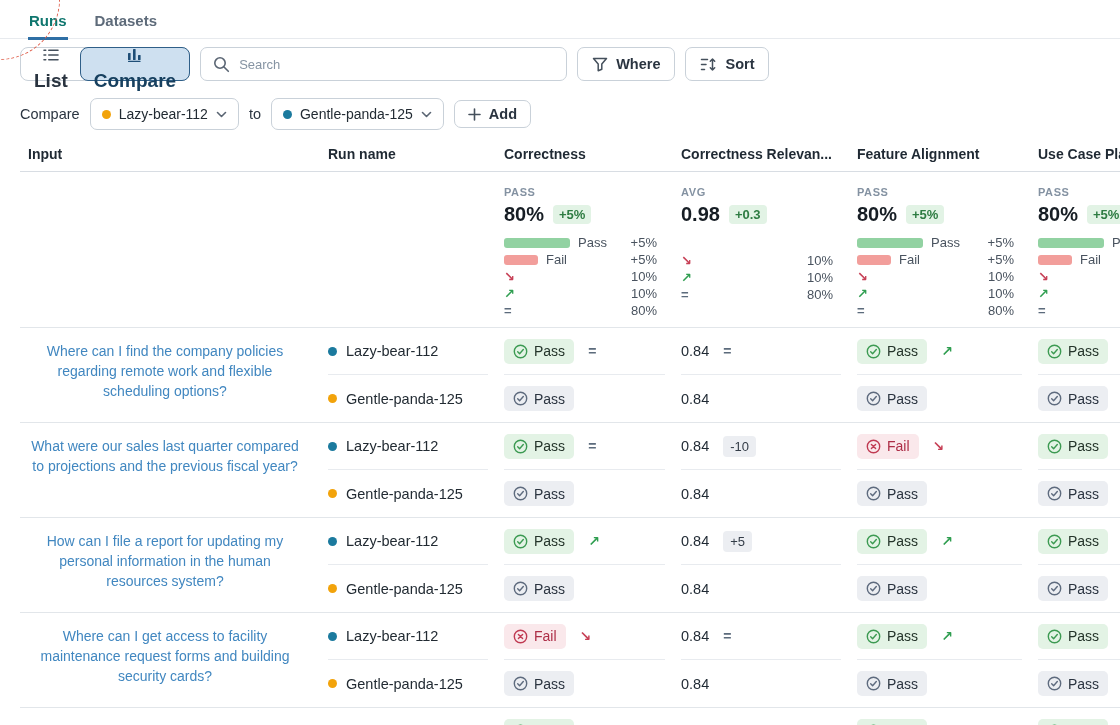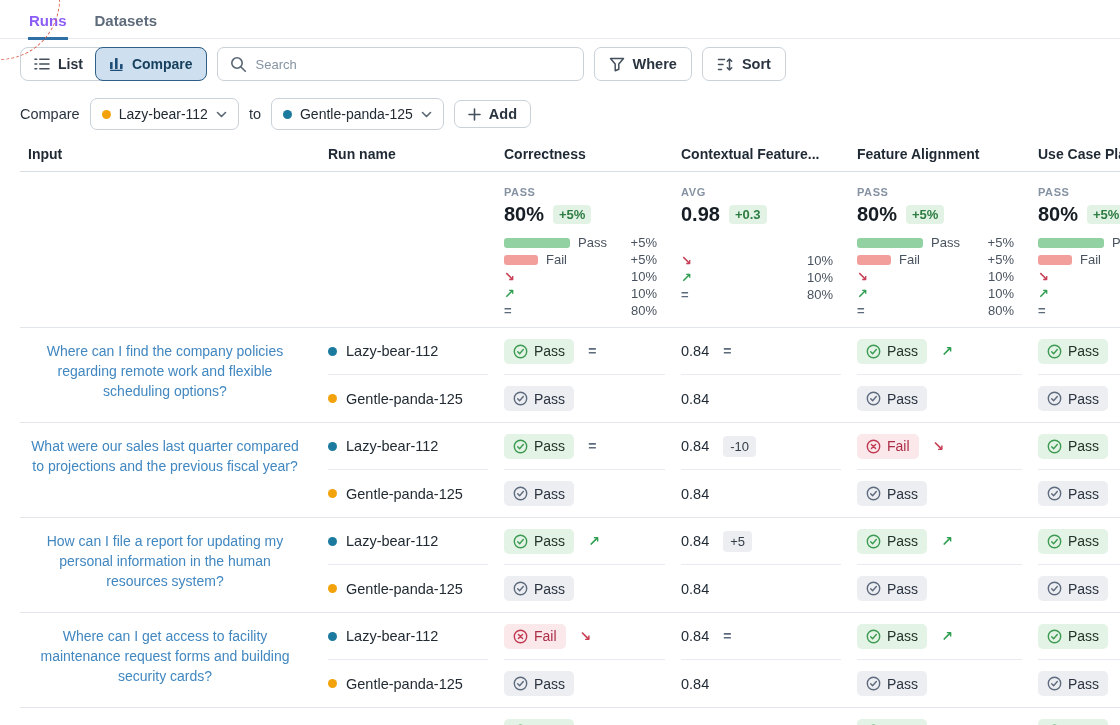--- a/index.html
+++ b/index.html
@@ -8,27 +8,27 @@
     width:1120px;height:725px;position:relative;overflow:hidden;background:#ffffff;
     font-family:"Liberation Sans","DejaVu Sans",sans-serif;font-size:14px;color:#1F2933;
   }
   .corner-arc{position:absolute;left:-62px;top:-62px;width:122px;height:122px;
     border:1.5px dashed #E0614E;border-radius:50%;pointer-events:none;}
 
   
   .tabbar{display:flex;gap:26px;padding:12px 0 0 28px;border-bottom:1px solid #E7EAEE;}
   .tab{font-size:15px;font-weight:700;color:#5E6B7A;padding:0 1px 8px;cursor:pointer;
     border-bottom:3px solid transparent;margin-bottom:-2px;}
-  .tab.active{color:#8b5cf6;border-bottom-color:#2E6FA5;}
+  .tab.active{color:#0f766e;border-bottom-color:#2E6FA5;}
 
   
   .toolbar{display:flex;align-items:center;gap:10px;margin:8px 20px 0 20px;height:34px;}
   .segmented{display:flex;border:1px solid #C9D1D9;border-radius:8px;background:#fff;align-items:center;}
   .seg{display:flex;align-items:center;gap:8px;height:32px;padding:0 13px;background:transparent;
-    border:none;border-radius:8px;font-family:inherit;font-size:14px;font-weight:600;color:#2A3440;cursor:pointer;}
+    border:none;border-radius:8px;font-family:inherit;font-size:19px;font-weight:600;color:#2A3440;cursor:pointer;flex-direction:column;}
   .seg.active{background:#CEE0F0;border:1.5px solid #2F5F88;margin:-1px;height:34px;color:#17405F;position:relative;z-index:1;}
   .search{flex:0 0 367px;display:flex;align-items:center;gap:9px;height:34px;border:1px solid #C9D1D9;
     border-radius:7px;padding:0 12px;cursor:text;background:#fff;}
   .search input{border:none;outline:none;font-family:inherit;font-size:13px;color:#2A3440;width:100%;background:transparent;}
   .search input::placeholder{color:#8694A3;}
   .btn{display:flex;align-items:center;gap:8px;height:34px;padding:0 14px;border:1px solid #C9D1D9;
     border-radius:7px;background:#fff;font-family:inherit;font-size:14.5px;font-weight:600;color:#2A3440;cursor:pointer;}
 
   
   .comparebar{display:flex;align-items:center;gap:10px;margin:17px 20px 0 20px;font-size:14.5px;color:#2A3440;}
@@ -180,21 +180,21 @@
       </span>
       <span>Add</span>
     </button>
   </div>
 
   <div class="table">
     <div class="section thead">
       <div class="th">Input</div>
       <div class="th">Run name</div>
       <div class="th">Correctness</div>
-      <div class="th">Contextual Feature...</div>
+      <div class="th">Correctness Relevan...</div>
       <div class="th">Feature Alignment</div>
       <div class="th">Use Case Pla</div>
     </div>
     <div class="section stats" id="stats-row">
         <div class="stat-block" style="grid-column: 3;">
           <div class="stat-label">PASS</div>
           <div class="stat-line">
             <span class="stat-value">80%</span>
             <span class="stat-chip">+5%</span>
           </div>

